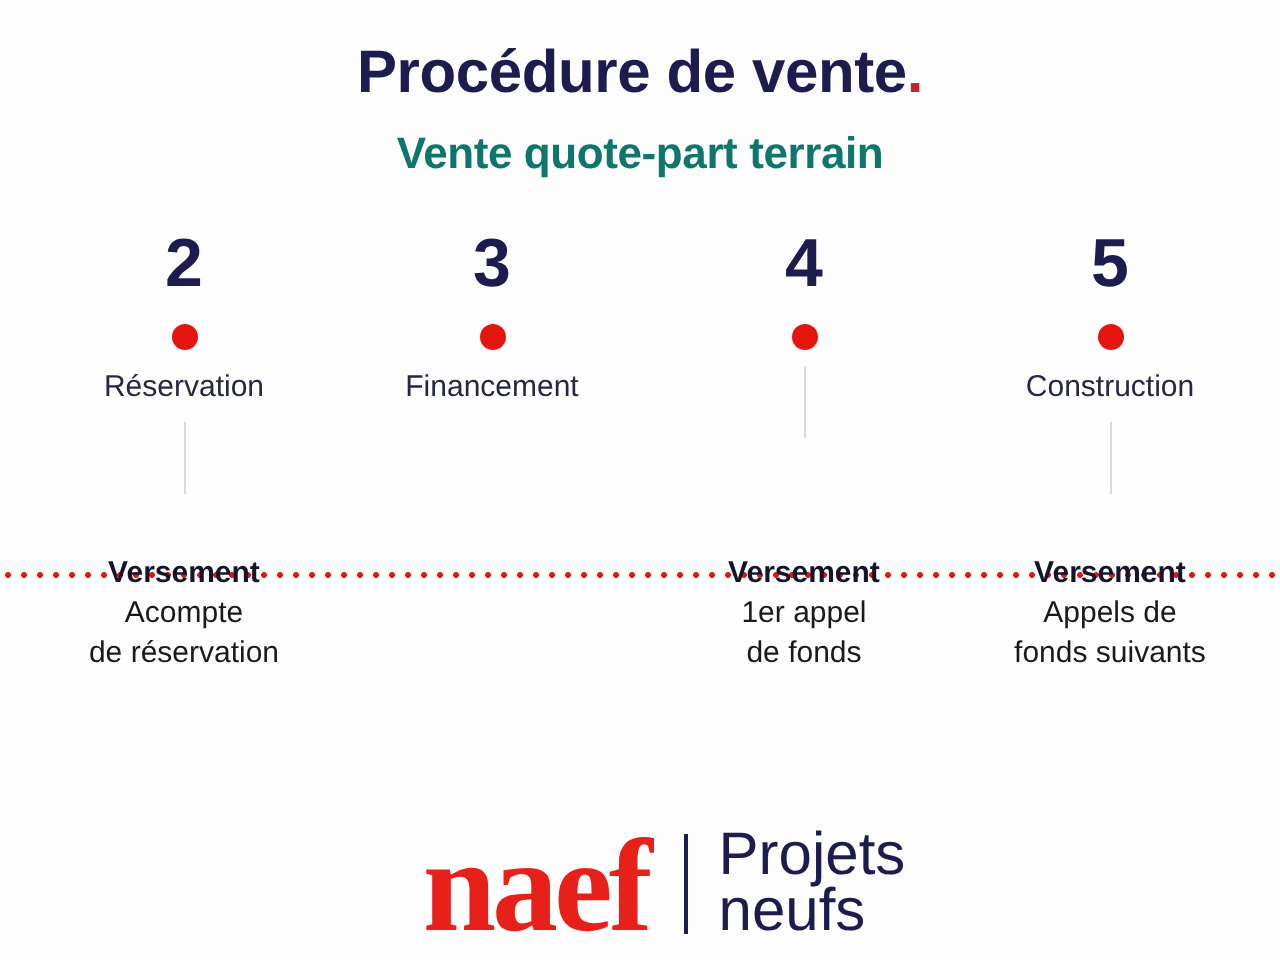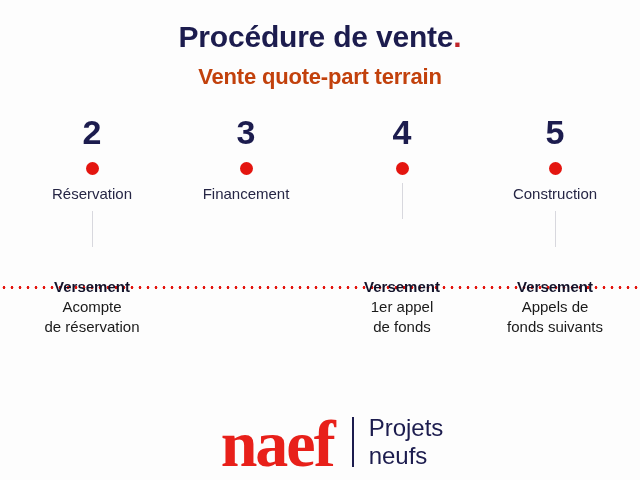--- a/index.html
+++ b/index.html
@@ -39,21 +39,21 @@
     white-space: nowrap;
   }
   .title-dot {
     color: #c0262a;
   }
   .subtitle {
     margin: 0;
     padding-top: 10px;
     font-size: 22px;
     font-weight: bold;
-    color: #c2410c;
+    color: #0f766e;
     line-height: 26px;
     letter-spacing: -0.2px;
     white-space: nowrap;
   }
 
   
   .timeline {
     position: absolute;
     top: 112px;
     left: 0;
@@ -155,21 +155,21 @@
     position: relative;
     top: 2px;
   }
   .logo-divider {
     width: 2px;
     height: 50px;
     background: #1c1c4e;
     margin: 0 15px 0 18px;
   }
   .logo-text {
-    font-size: 24px;
+    font-size: 30px;
     color: #1c1c4e;
     line-height: 28px;
     font-weight: normal;
     text-align: left;
   }
 </style>
 </head>
 <body>
 
 <div id="infographic">

